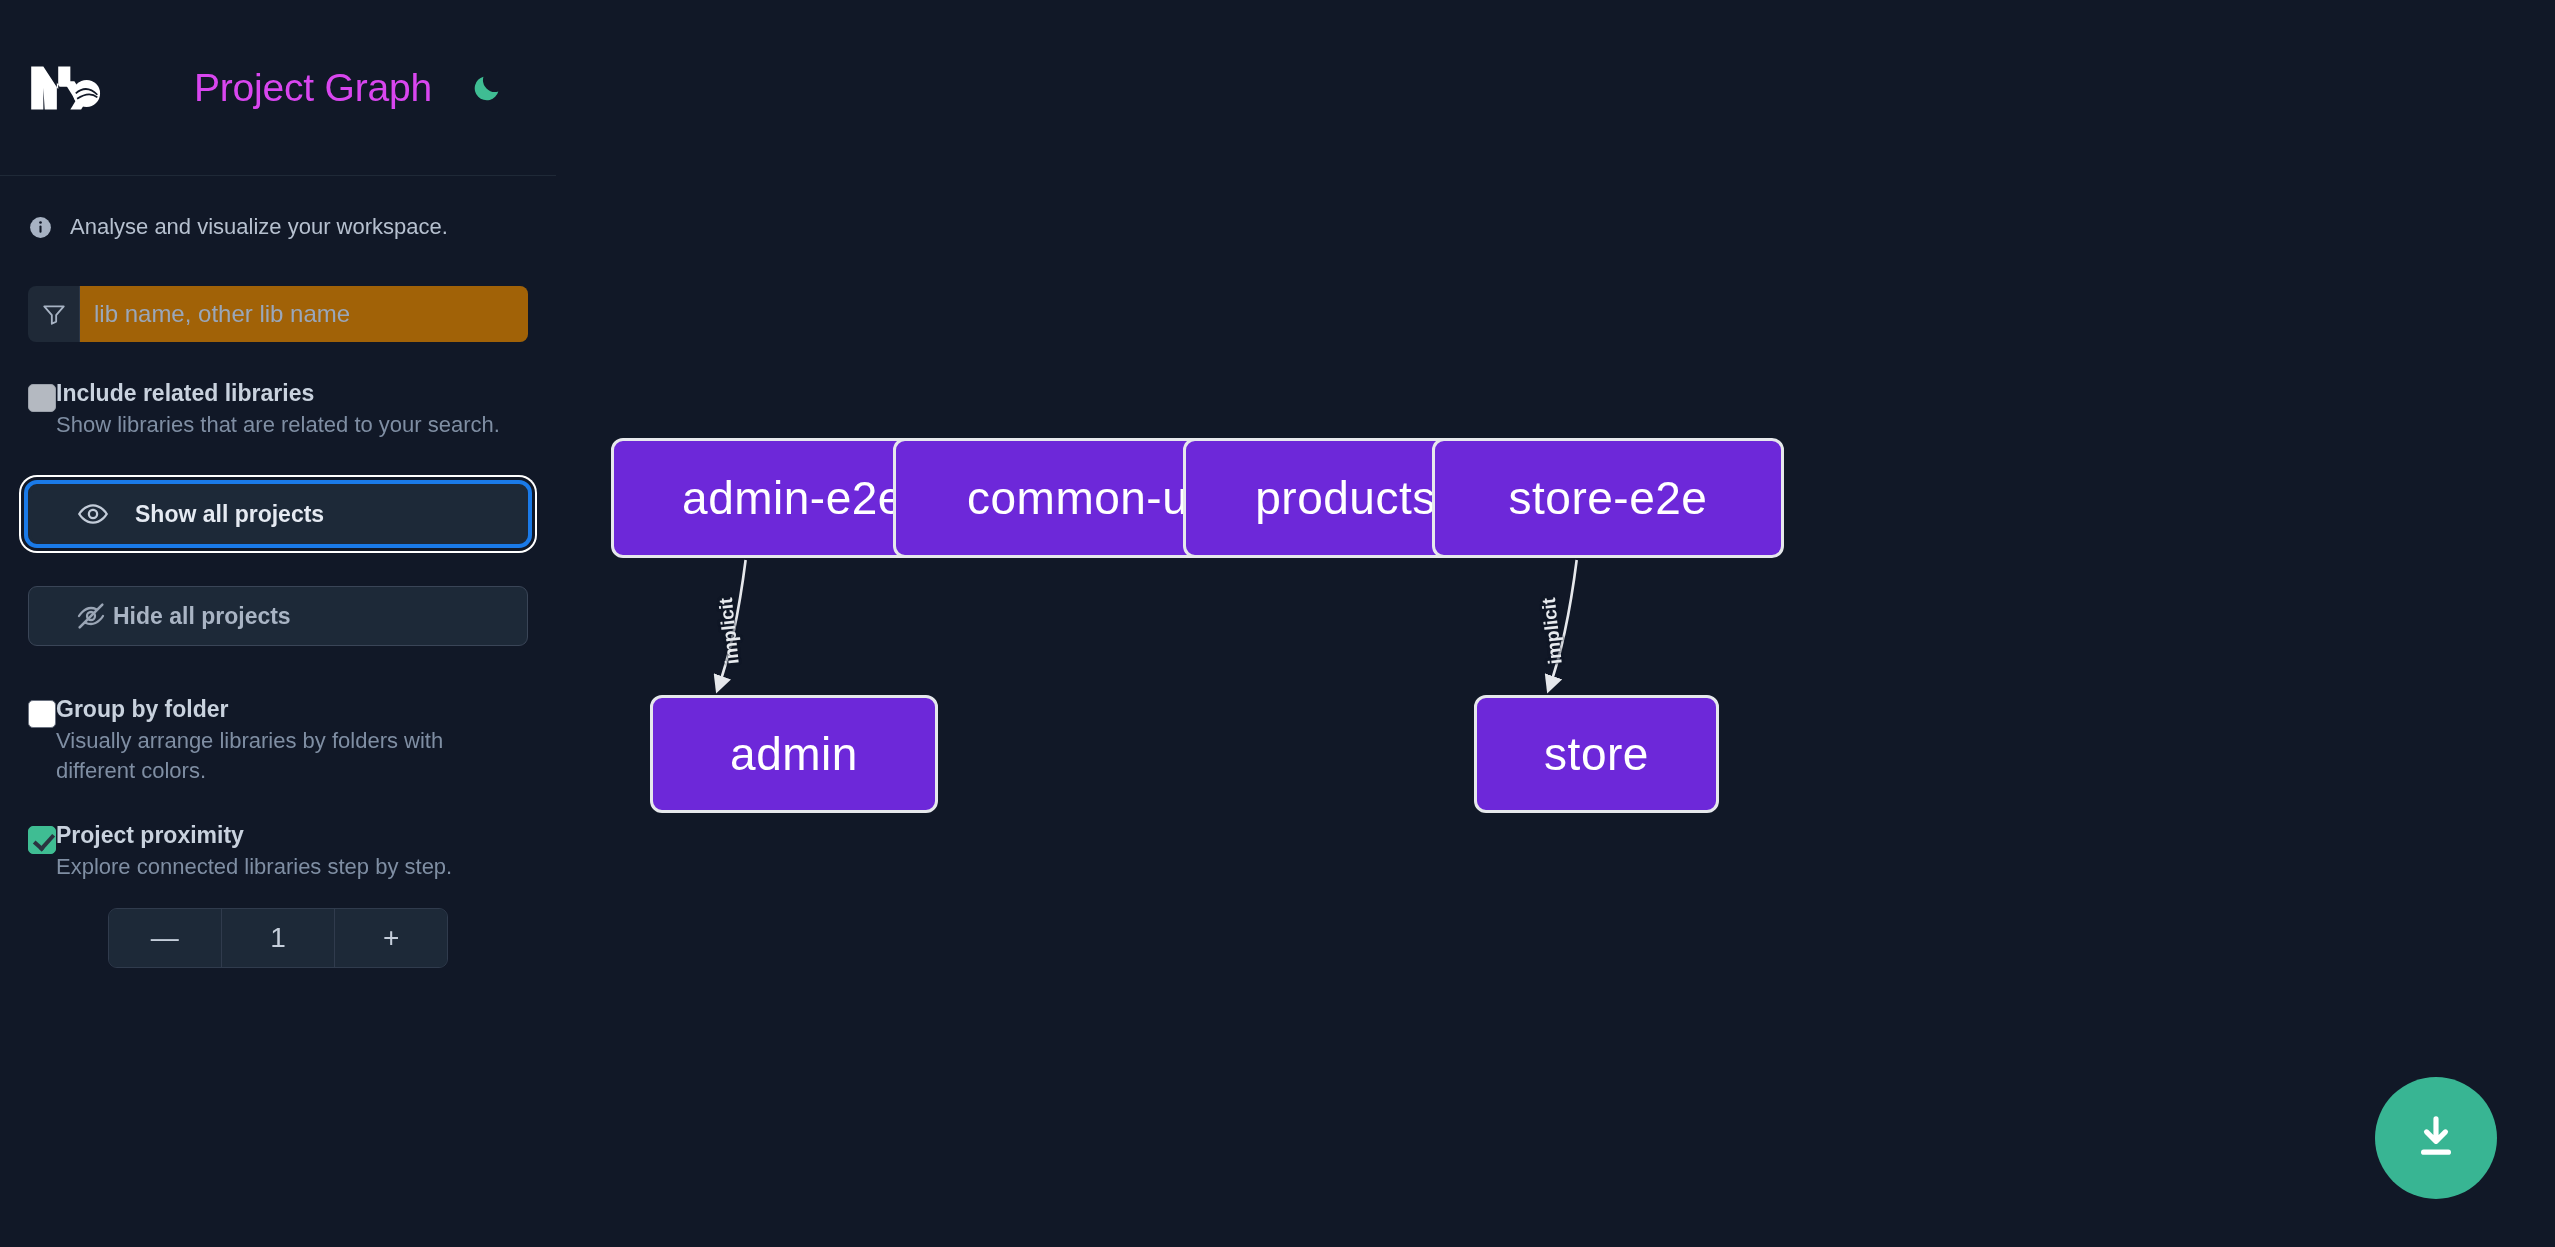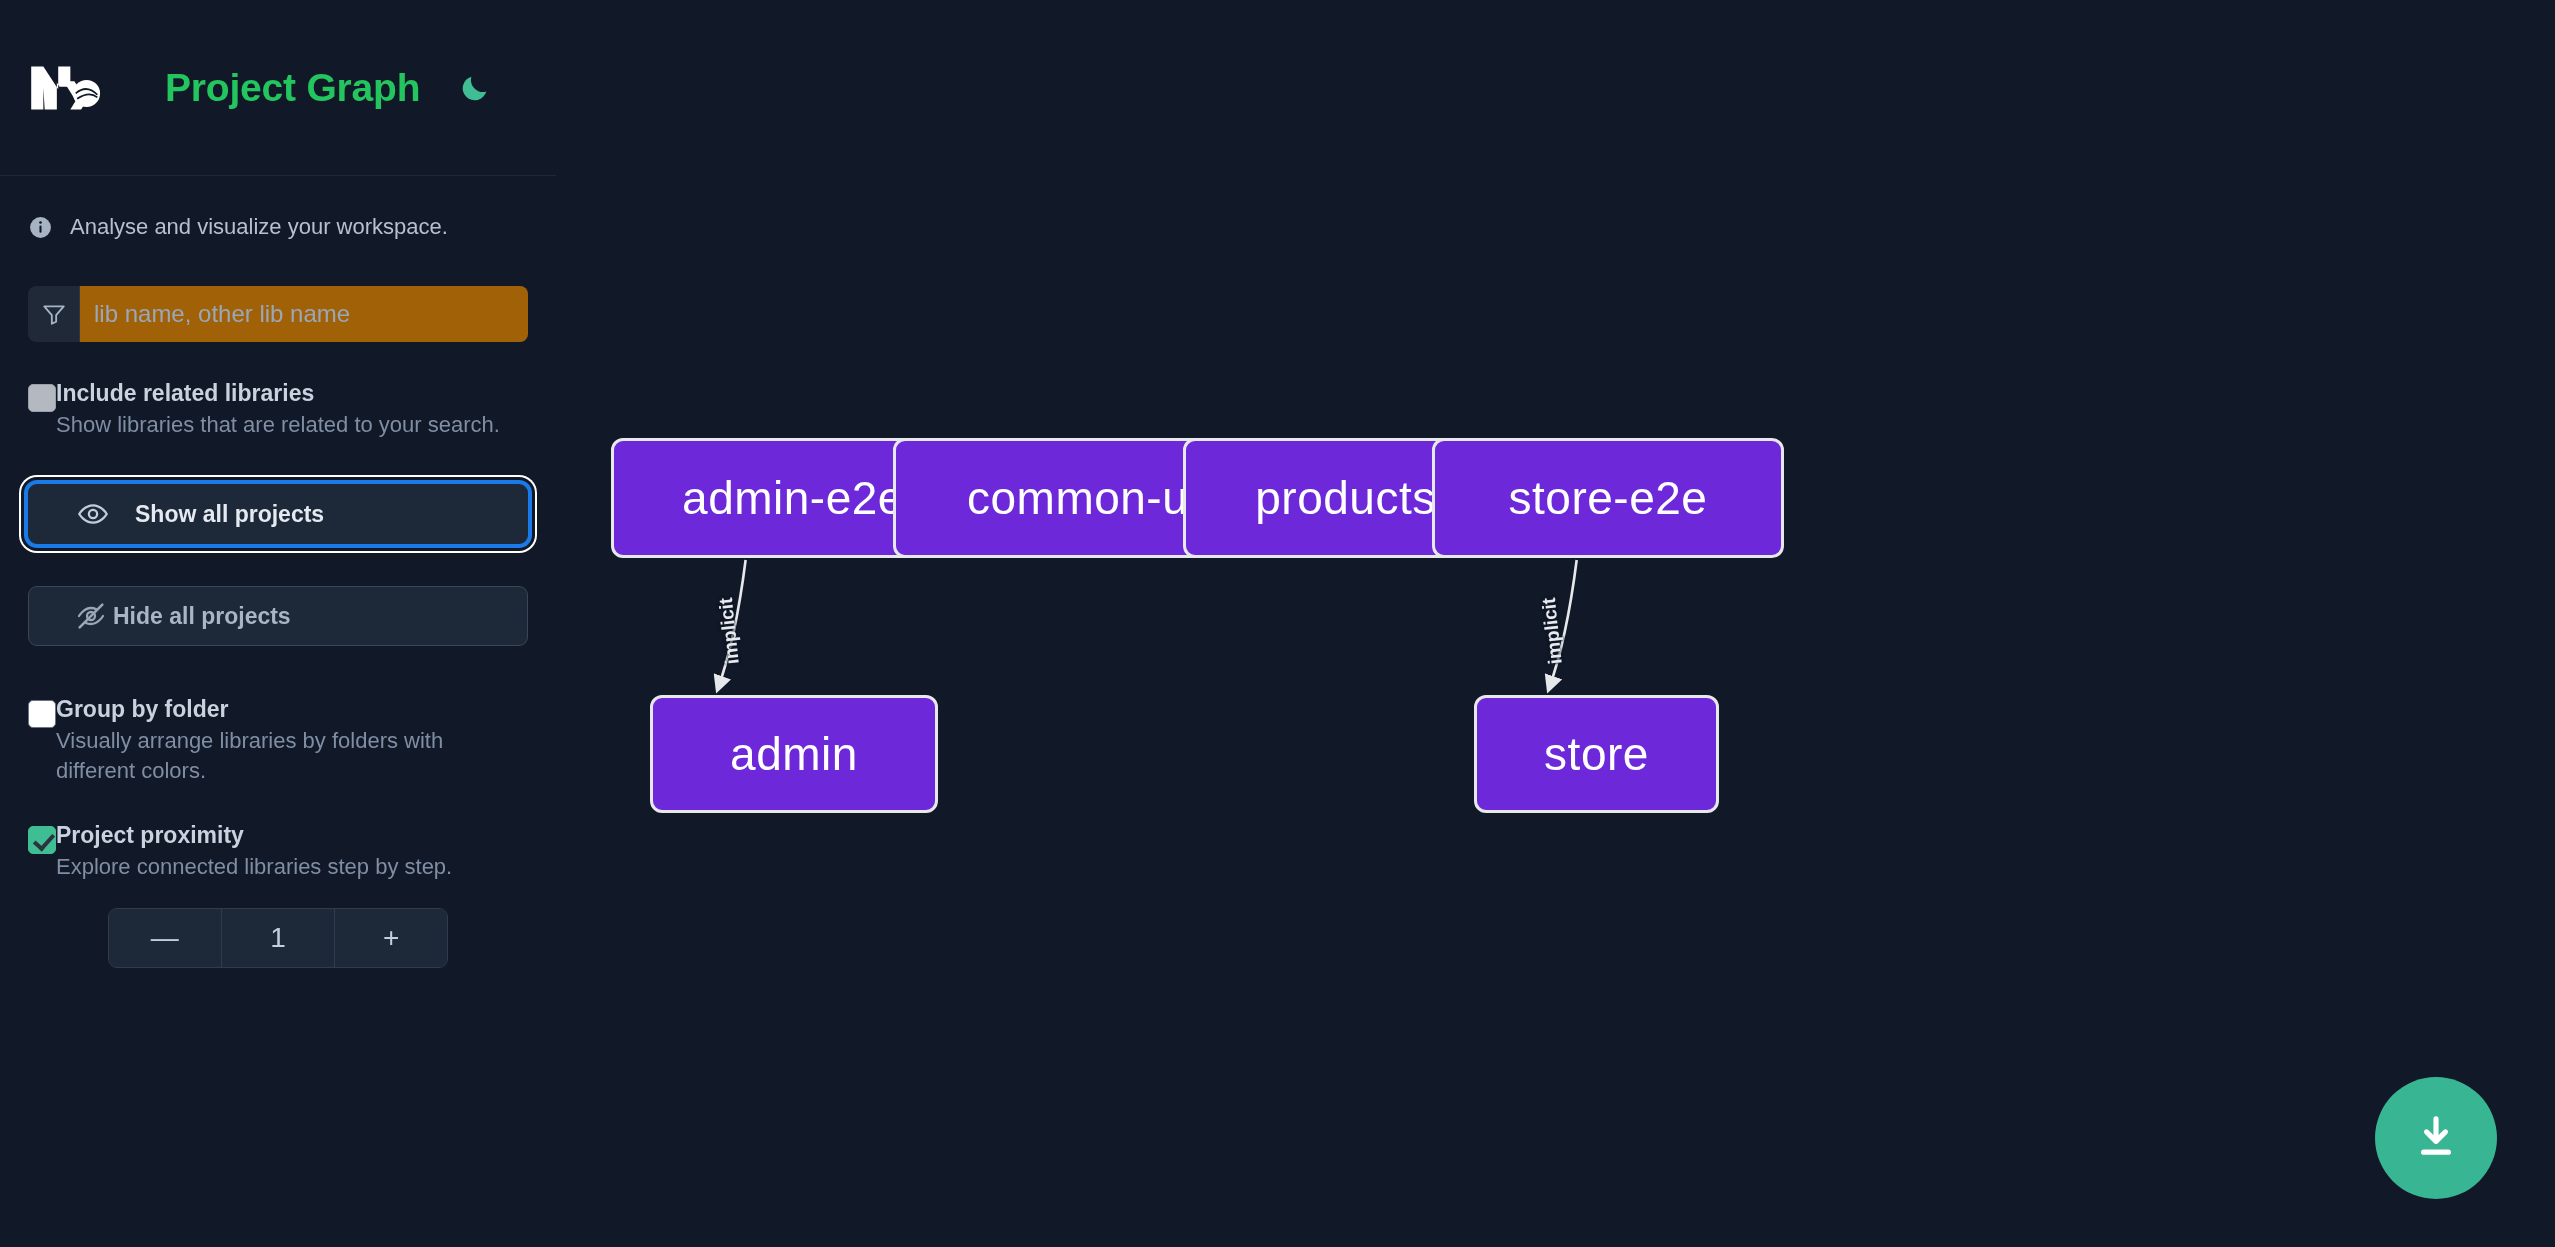--- a/index.html
+++ b/index.html
@@ -19,24 +19,24 @@
     flex: 0 0 556px;
   }
   #sidebar-header {
     height: 176px;
     border-bottom: 1px solid #1f2937;
     display: flex; align-items: center;
     padding-left: 28px;
   }
   .nx-logo { width: 82px; height: 54px; flex: 0 0 auto; }
   #app-title {
-    margin-left: 55px;
-    color: #22c55e;
+    margin-left: 84px;
+    color: #d946ef;
     font-size: 39px;
-    font-weight: 700;
+    font-weight: 400;
     letter-spacing: -0.2px;
     white-space: nowrap;
   }
   #theme-toggle {
     margin-left: 38px;
     width: 34px; height: 34px;
     flex: 0 0 auto;
     cursor: pointer;
   }
 

